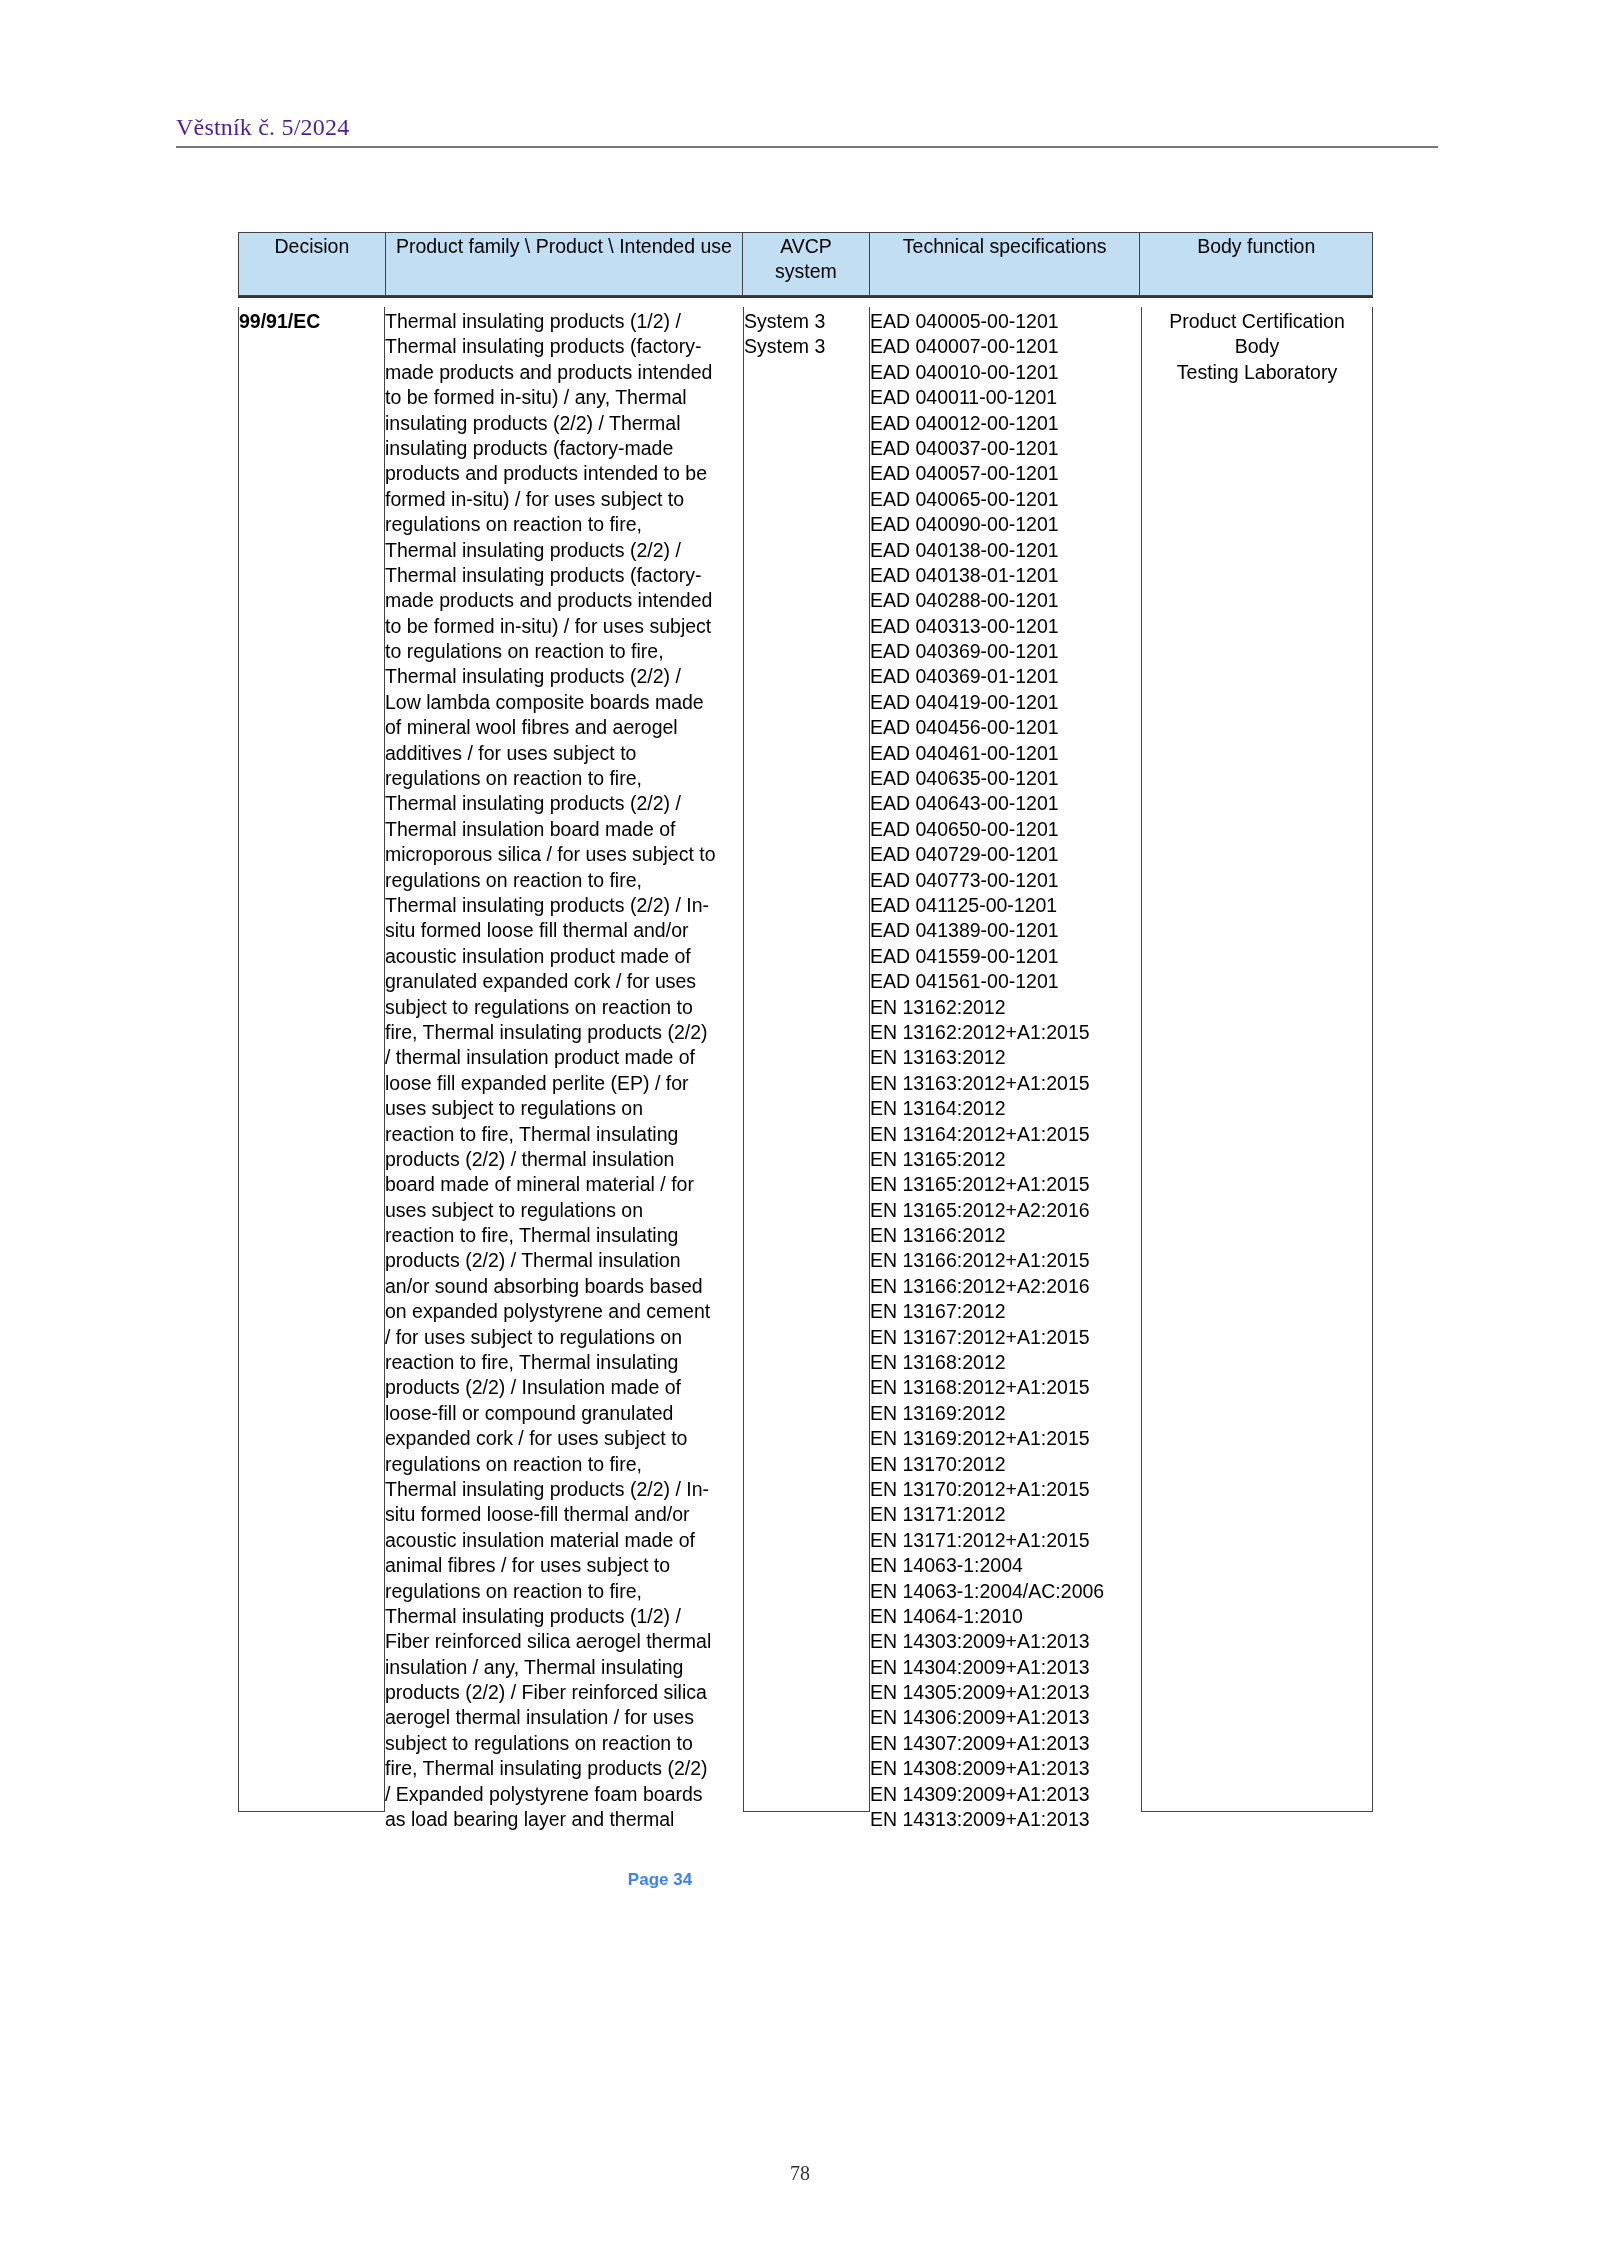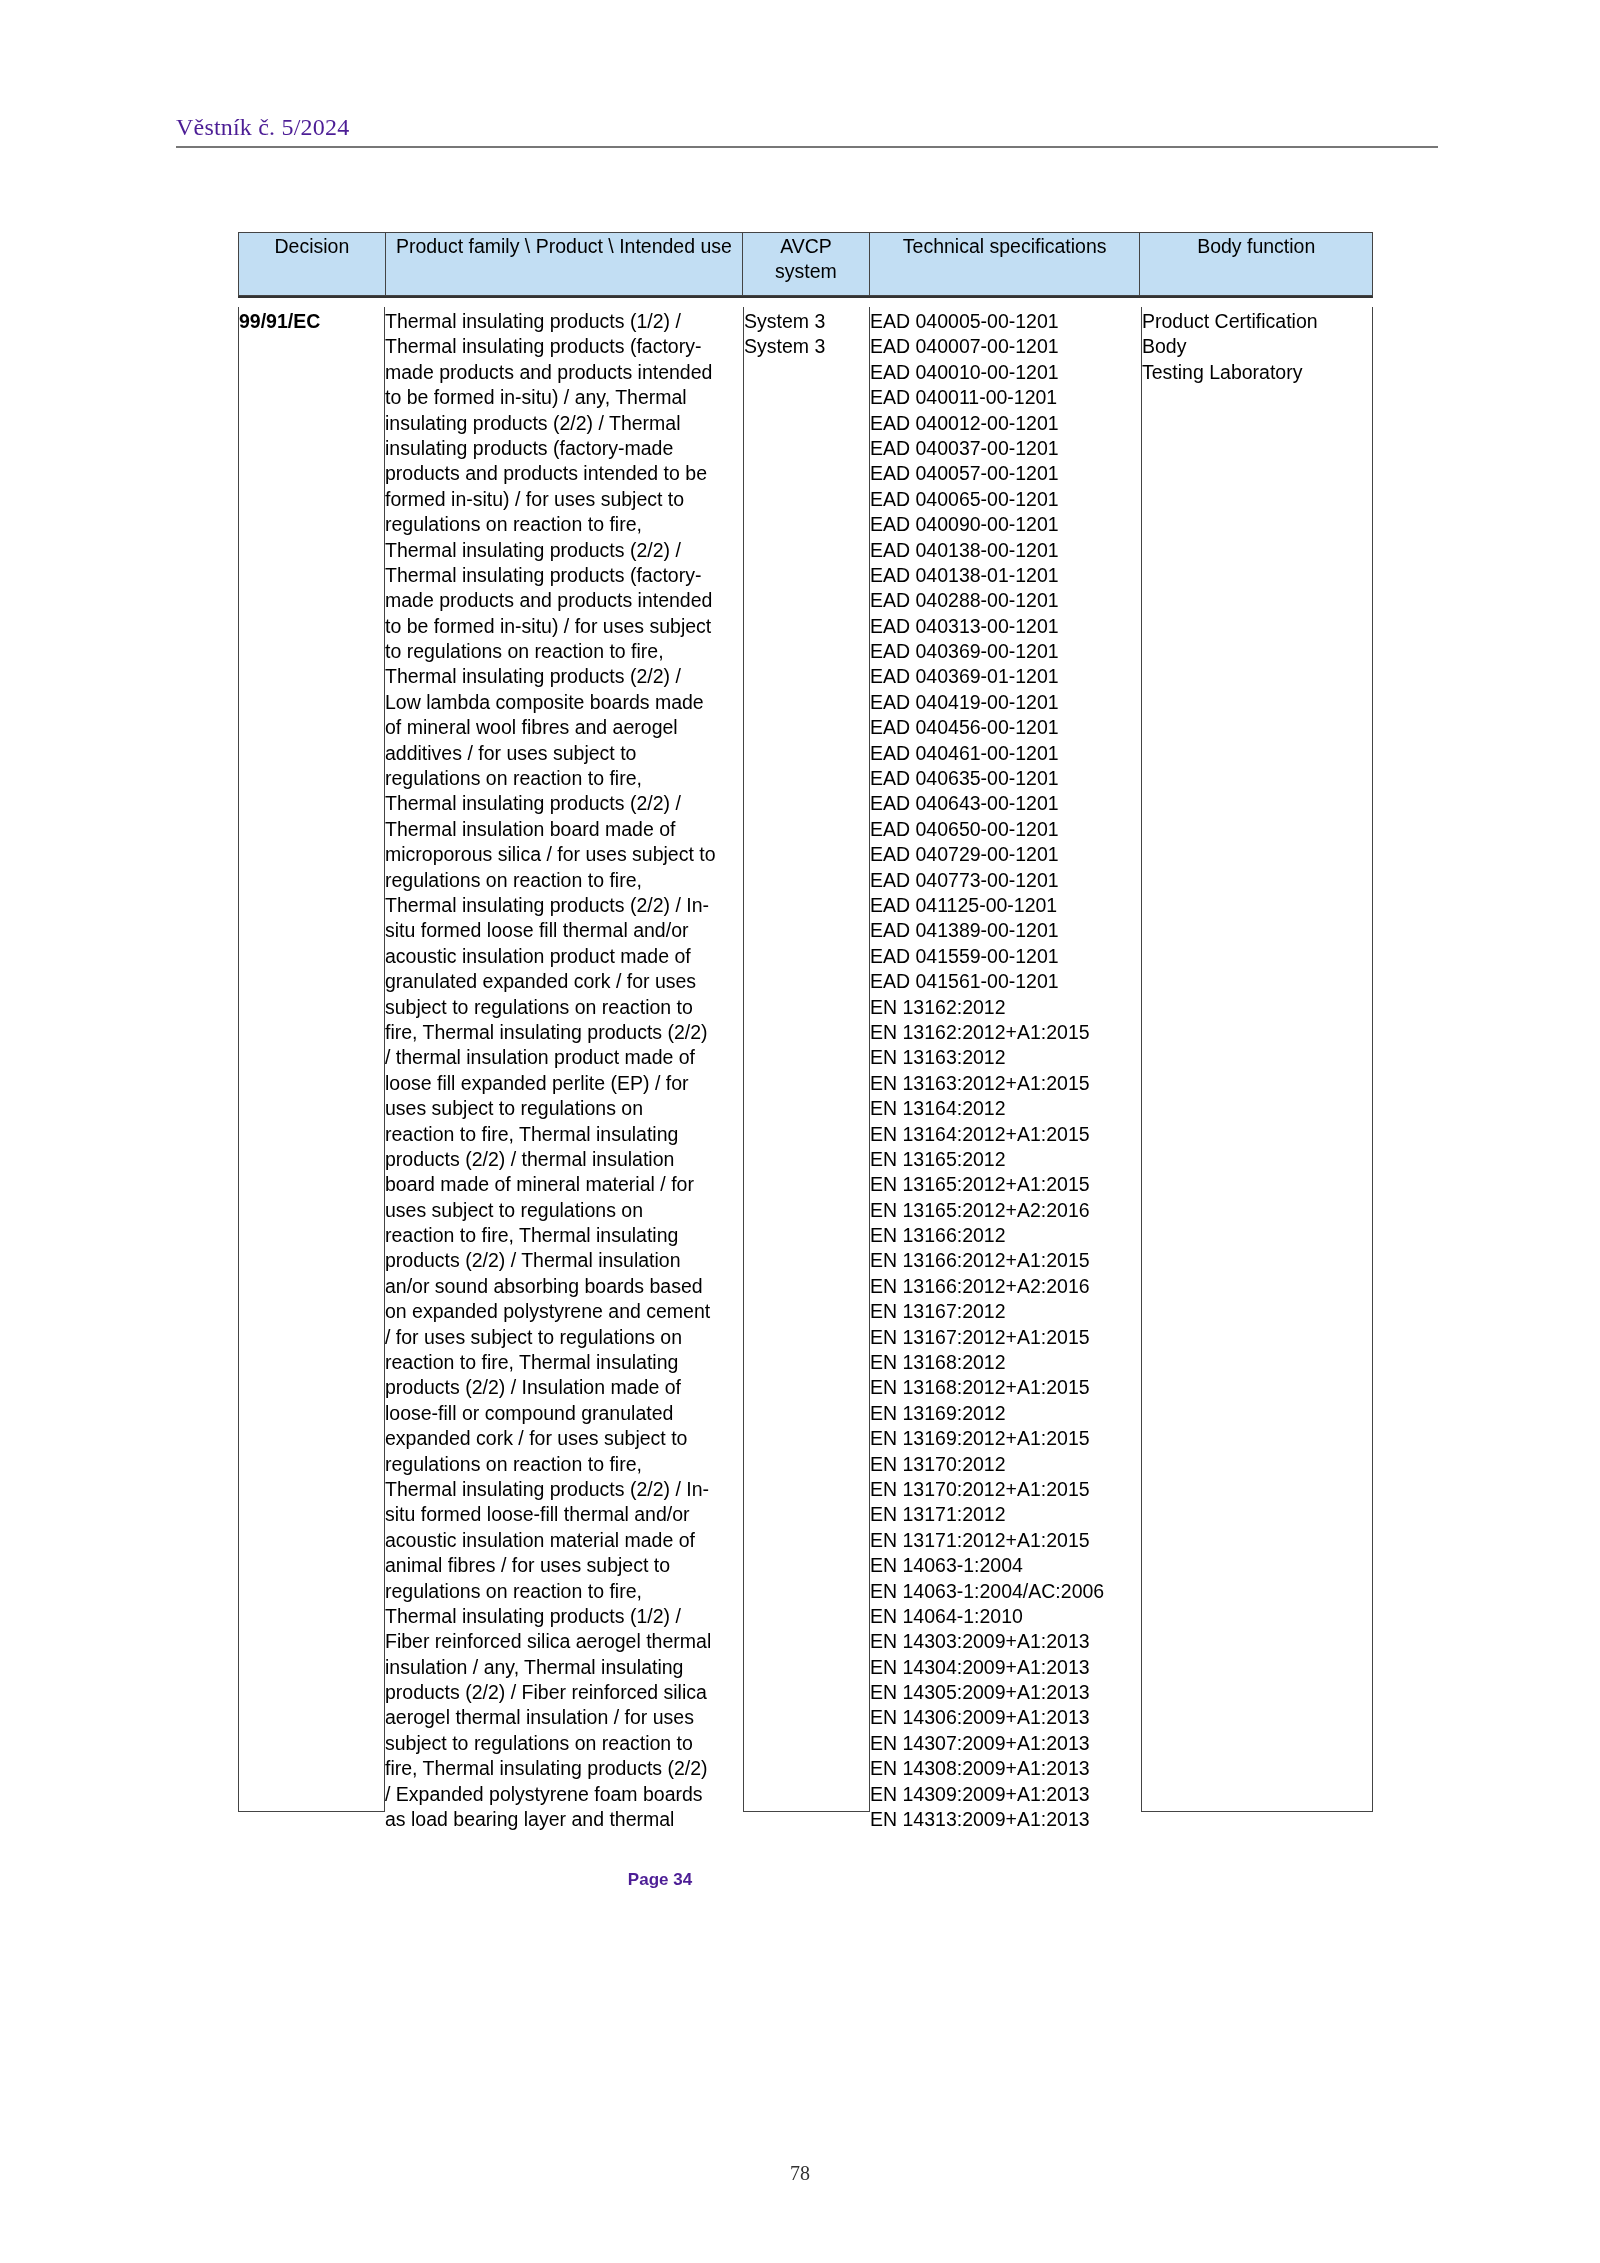--- a/index.html
+++ b/index.html
@@ -34,26 +34,26 @@
   .c5 { width: 232px; }
   .body-row {
     display: flex; position: relative; height: 1514px;
     border-top: 2px solid #333;
   }
   .body-row > div { box-sizing: border-box; padding-top: 2px; white-space: pre; overflow: visible; margin-top: 9px; }
   .bc1 { width: 147px; border-left: 1.5px solid #444; border-right: 1.5px solid #444; border-bottom: 1.5px solid #444; font-weight: bold; }
   .bc2 { width: 358px; }
   .bc3 { width: 127px; border-left: 1.5px solid #444; border-right: 1.5px solid #444; border-bottom: 1.5px solid #444; }
   .bc4 { width: 271px; }
-  .bc5 { width: 232px; border-left: 1.5px solid #444; border-right: 1.5px solid #444; border-bottom: 1.5px solid #444; }
+  .bc5 { width: 232px; border-left: 1.5px solid #444; border-right: 1.5px solid #444; border-bottom: 1.5px solid #444; text-align: center; }
   .line { display: block; height: 25.4px; }
   .footer-page {
     position: absolute; left: 0; width: 1320px; top: 1870px; text-align: center;
     font-family: "Liberation Sans", "DejaVu Sans", sans-serif; font-weight: bold;
-    font-size: 17px; color: #4c1d95;
+    font-size: 17px; color: #3b82f6;
   }
   .page-number {
     position: absolute; left: 0; width: 1600px; top: 2162px; text-align: center;
     font-family: "Liberation Serif", "DejaVu Serif", serif;
     font-size: 20px; color: #333;
   }
 </style>
 </head>
 <body>
 

